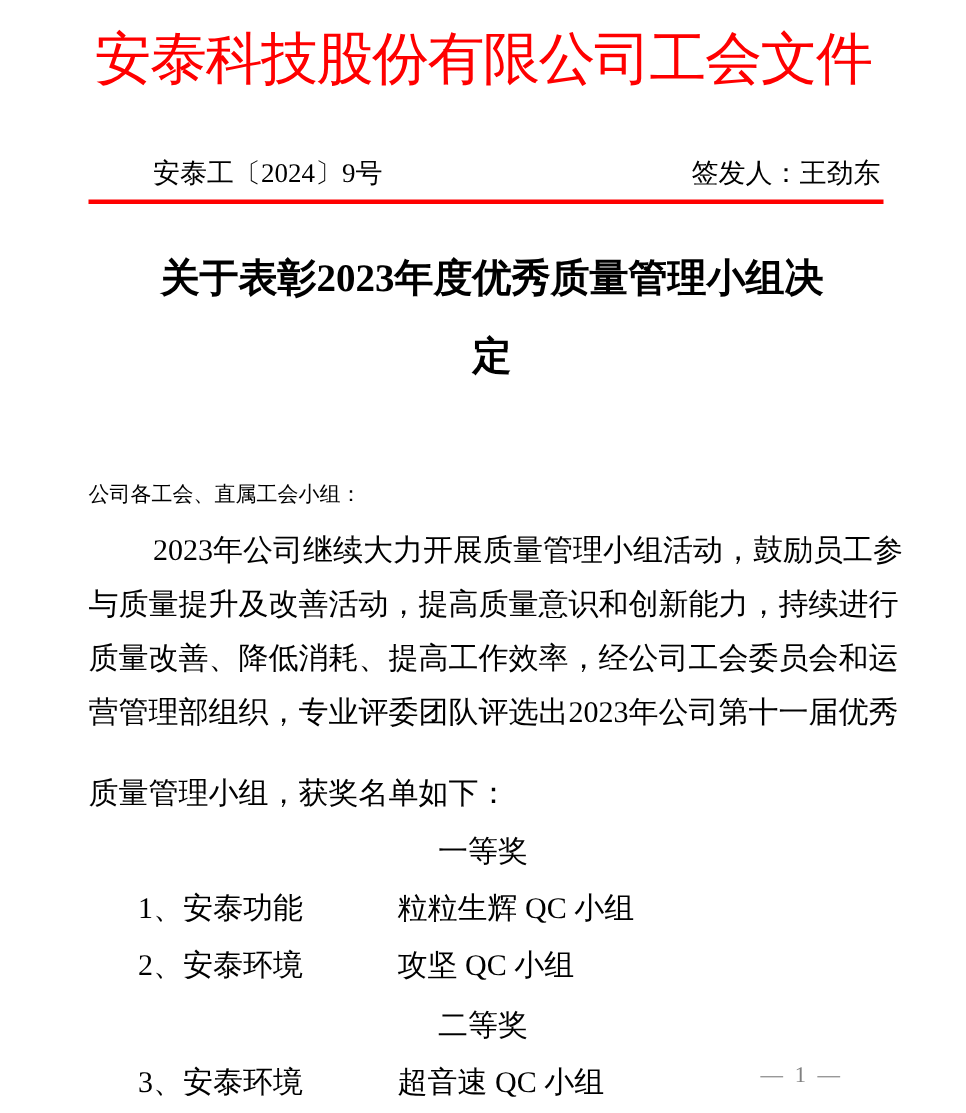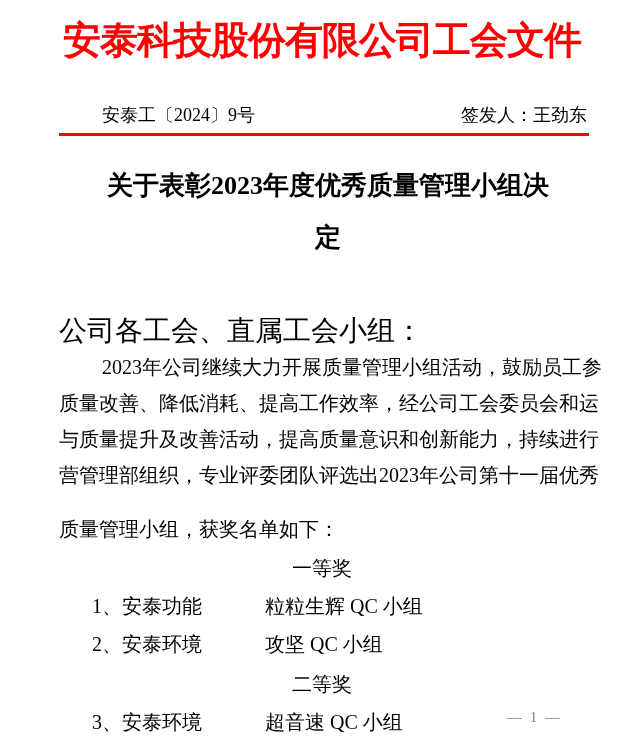--- a/index.html
+++ b/index.html
@@ -10,21 +10,21 @@
     height: 742px;
     background: #ffffff;
     overflow: hidden;
     font-family: "Liberation Serif", "DejaVu Serif", serif;
     color: #000000;
   }
   .org-title {
     margin-top: 18px;
     text-align: center;
     font-size: 38px;
-    font-weight: bold;
+    font-weight: normal;
     line-height: 44px;
     letter-spacing: -1px;
     color: #ff0000;
     white-space: nowrap;
   }
   .meta-row {
     display: flex;
     justify-content: space-between;
     align-items: flex-end;
     margin-top: 43px;
@@ -43,21 +43,21 @@
     margin-top: 24px;
     padding-left: 12px;
     text-align: center;
     font-size: 26px;
     font-weight: bold;
     line-height: 52px;
   }
   .salutation {
     margin-top: 49px;
     margin-left: 59px;
-    font-size: 28px;
+    font-size: 14px;
     line-height: 36px;
   }
   .paragraph {
     margin-left: 59px;
     width: 523px;
     font-size: 20px;
     line-height: 36px;
   }
   .para-line {
     text-align: justify;
@@ -112,22 +112,22 @@
 
   <div class="doc-title">
     <div>关于表彰2023年度优秀质量管理小组决</div>
     <div>定</div>
   </div>
 
   <div class="salutation">公司各工会、直属工会小组：</div>
 
   <div class="paragraph">
     <div class="para-line indent">2023年公司继续大力开展质量管理小组活动，鼓励员工参</div>
+    <div class="para-line">与质量提升及改善活动，提高质量意识和创新能力，持续进行</div>
     <div class="para-line">质量改善、降低消耗、提高工作效率，经公司工会委员会和运</div>
-    <div class="para-line">与质量提升及改善活动，提高质量意识和创新能力，持续进行</div>
     <div class="para-line">营管理部组织，专业评委团队评选出2023年公司第十一届优秀</div>
     <div class="para-line no-justify">质量管理小组，获奖名单如下：</div>
   </div>
 
   <div class="award-heading">一等奖</div>
 
   <div class="award-row">
     <span class="award-label">1、安泰功能</span>
     <span>粒粒生辉 QC 小组</span>
   </div>

